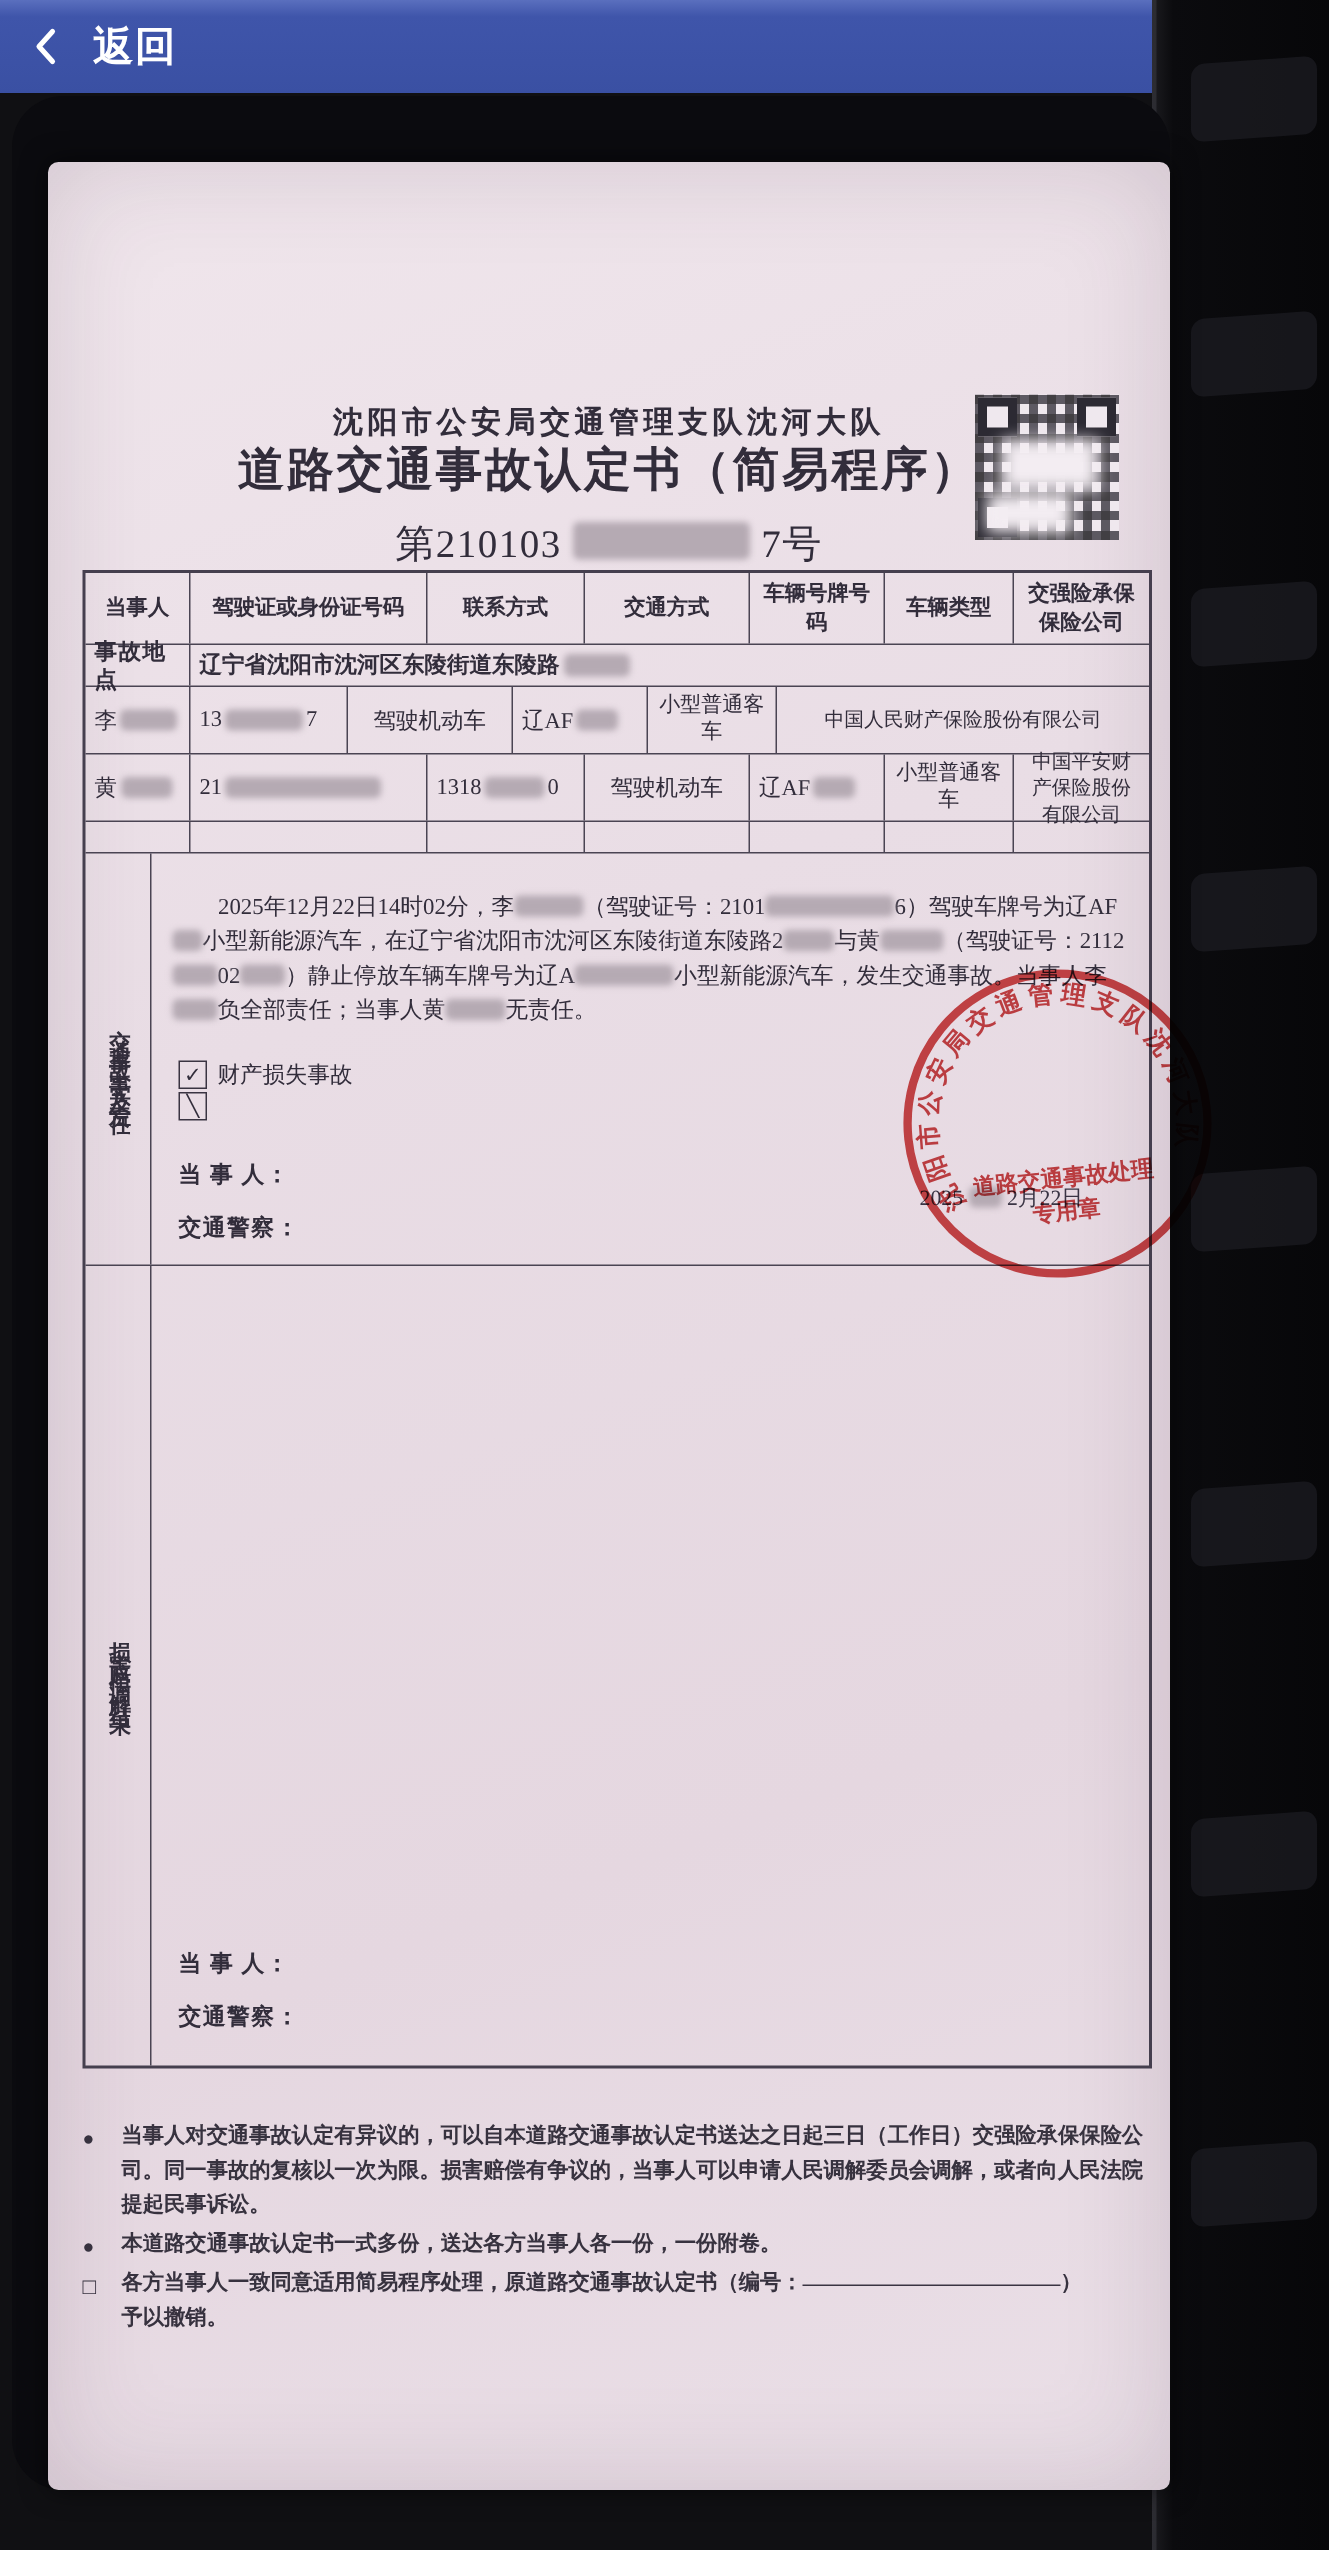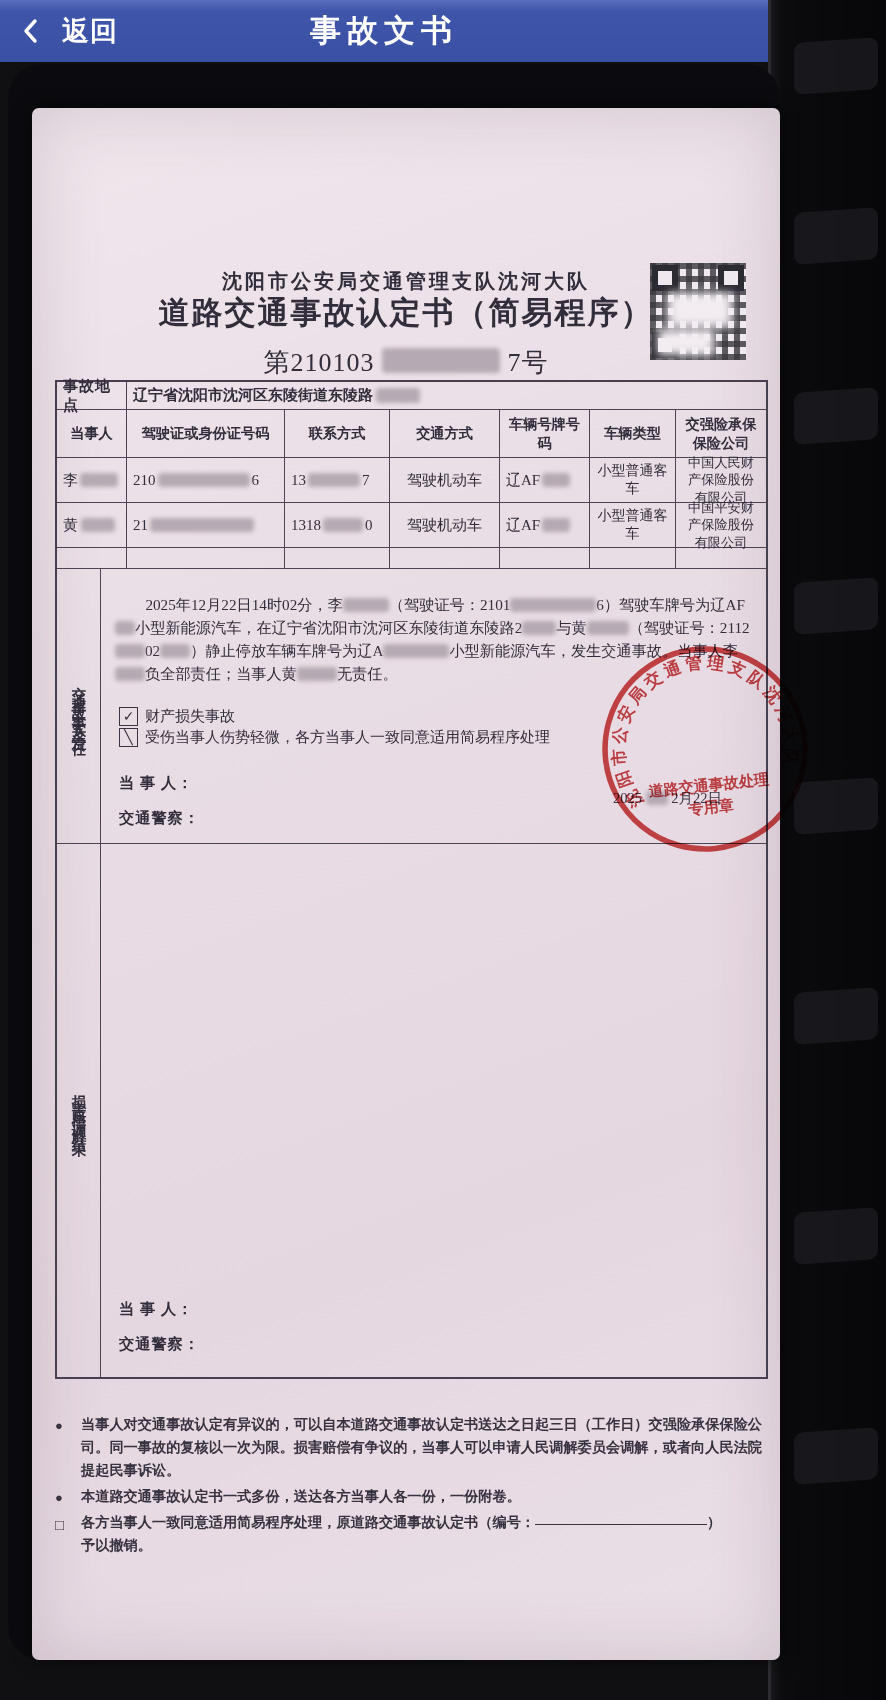--- a/index.html
+++ b/index.html
@@ -95,21 +95,20 @@
     <div class="key" style="top:1430px"></div>
   </div>
 
   <div class="navbar">
     <div class="back">
       <svg width="16" height="26" viewBox="0 0 16 26">
         <polyline points="13,3 4,13 13,23" fill="none" stroke="#ffffff" stroke-width="3.4" stroke-linecap="round" stroke-linejoin="round"></polyline>
       </svg>
       <span>返回</span>
     </div>
-    <div class="nav-title">事故文书</div>
   </div>
 
   <div class="phone-screen"></div>
 
   <div class="paper">
 
     <div class="agency">沈阳市公安局交通管理支队沈河大队</div>
     <div class="doc-title">道路交通事故认定书（简易程序）</div>
     <div class="doc-no">
       <span>第210103</span>
@@ -121,48 +120,43 @@
       <div class="dots"></div>
       <div class="finder" style="left:2px;top:2px"></div>
       <div class="finder" style="right:2px;top:2px"></div>
       <div class="finder" style="left:2px;bottom:2px"></div>
       <div class="wpatch" style="left:18px;top:30px;width:64px;height:34px"></div>
       <div class="wpatch" style="left:8px;top:66px;width:56px;height:26px"></div>
     </div>
 
     <div class="doc-table">
 
-
-      <div class="trow" style="height:28px">
-        <div class="tcell lab" style="width:70px;flex:none">事故地点</div>
-        <div class="tcell" style="flex:1;font-weight:600">
-          <span>辽宁省沈阳市沈河区东陵街道东陵路</span>
-          <span class="rd" style="width:44px;margin-left:3px"></span>
-        </div>
-      </div>
 
       <div class="trow" style="height:48px">
         <div class="tcell ctr hdr" style="width:70px;flex:none">当事人</div>
         <div class="tcell ctr hdr" style="width:158px;flex:none">驾驶证或身份证号码</div>
         <div class="tcell ctr hdr" style="width:105px;flex:none">联系方式</div>
         <div class="tcell ctr hdr" style="width:110px;flex:none">交通方式</div>
         <div class="tcell ctr hdr" style="width:90px;flex:none">车辆号牌号码</div>
         <div class="tcell ctr hdr" style="width:86px;flex:none">车辆类型</div>
         <div class="tcell ctr hdr" style="flex:1">交强险承保保险公司</div>
       </div>
 
+      <div class="trow" style="height:28px">
+        <div class="tcell lab" style="width:70px;flex:none">事故地点</div>
+        <div class="tcell" style="flex:1;font-weight:600">
+          <span>辽宁省沈阳市沈河区东陵街道东陵路</span>
+          <span class="rd" style="width:44px;margin-left:3px"></span>
+        </div>
+      </div>
+
       <div class="trow" style="height:45px">
         <div class="tcell" style="width:70px;flex:none">
           <span>李</span>
           <span class="rd" style="width:38px;margin-left:2px"></span>
-        </div>
-        <div class="tcell" style="width:158px;flex:none">
-          <span>210</span>
-          <span class="rd" style="width:92px;margin:0 2px"></span>
-          <span>6</span>
         </div>
         <div class="tcell" style="width:105px;flex:none">
           <span>13</span>
           <span class="rd" style="width:52px;margin:0 2px"></span>
           <span>7</span>
         </div>
         <div class="tcell ctr" style="width:110px;flex:none">驾驶机动车</div>
         <div class="tcell" style="width:90px;flex:none">
           <span>辽AF</span>
           <span class="rd" style="width:28px;margin-left:2px"></span>
@@ -211,21 +205,20 @@
         <div class="facts-content">
           <p class="narrative">
             <span>2025年12月22日14时02分，李</span><span class="rd" style="width:46px"></span><span>（驾驶证号：2101</span><span class="rd" style="width:86px"></span><span>6）驾驶车牌号为辽AF</span><span class="rd" style="width:20px"></span><span>小型新能源汽车，在辽宁省沈阳市沈河区东陵街道东陵路2</span><span class="rd" style="width:34px"></span><span>与黄</span><span class="rd" style="width:42px"></span><span>（驾驶证号：2112</span><span class="rd" style="width:30px"></span><span>02</span><span class="rd" style="width:30px"></span><span>）静止停放车辆车牌号为辽A</span><span class="rd" style="width:66px"></span><span>小型新能源汽车，发生交通事故。当事人李</span><span class="rd" style="width:30px"></span><span>负全部责</span><span>任；当事人黄</span><span class="rd" style="width:40px"></span><span>无责任。</span>
           </p>
           <div class="cbline" style="margin-top:22px">
             <span class="cbox">✓</span>
             <span>财产损失事故</span>
           </div>
           <div class="cbline">
             <span class="cbox">╲</span>
-            <span>受伤当事人伤势轻微，各方当事人一致同意适用简易程序处理</span>
           </div>
           <p class="sig" style="margin-top:26px">当 事 人：</p>
           <p class="sig" style="margin-top:14px">交通警察：</p>
 
           <div class="stamp-date">
             <span>2025</span>
             <span class="rd" style="width:22px"></span>
             <span>2月22日</span>
           </div>
 

